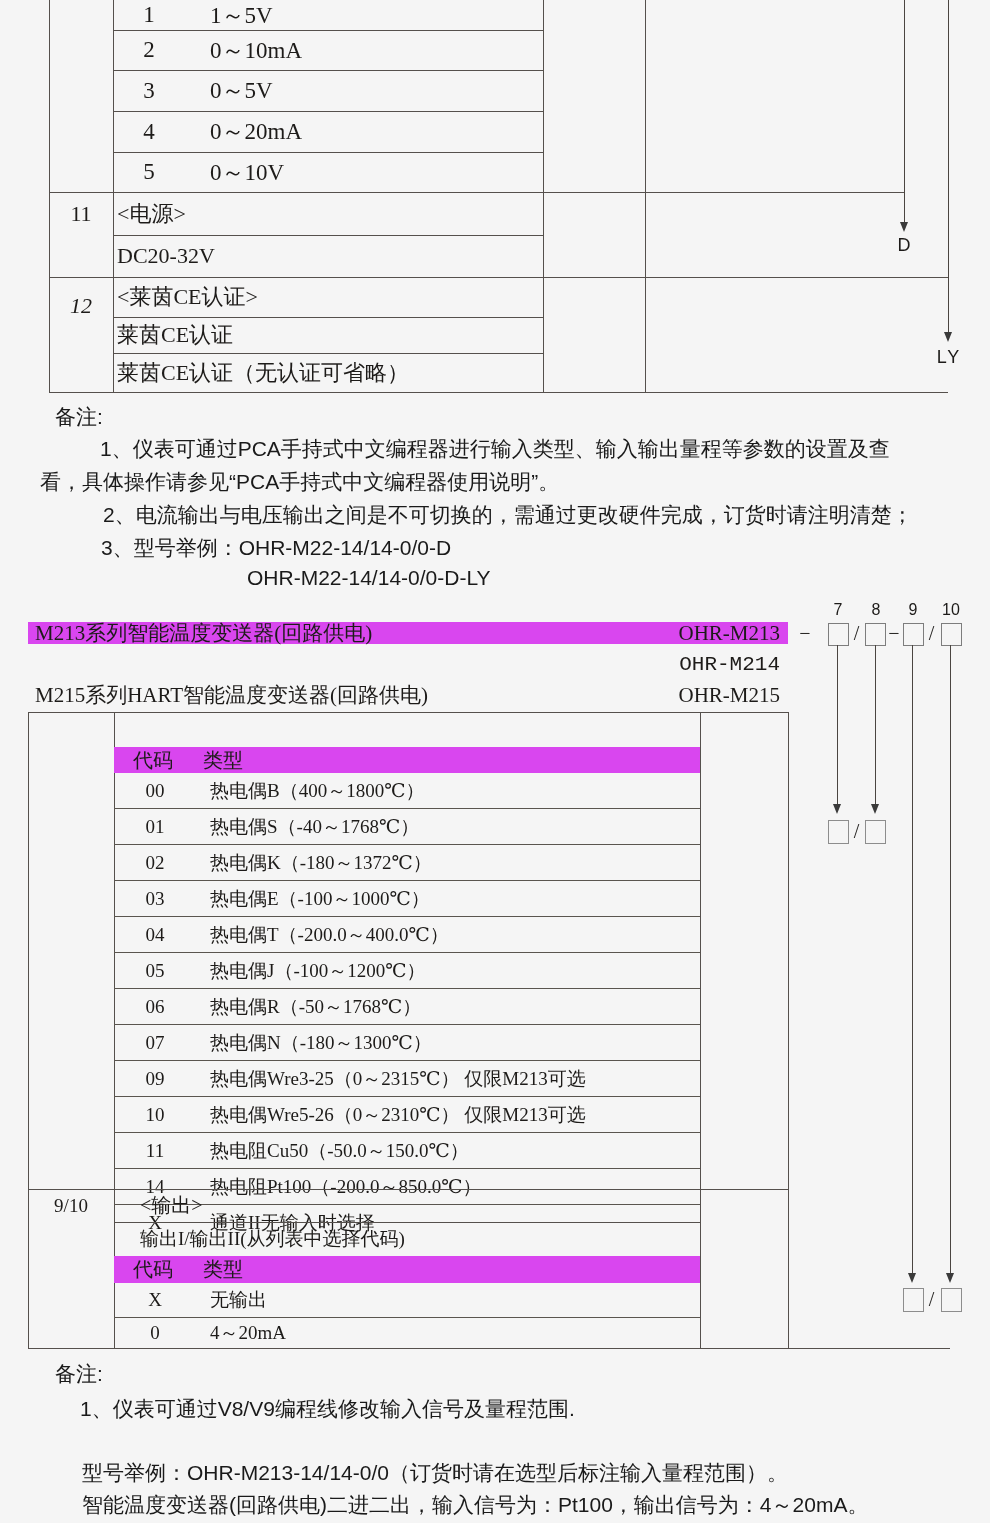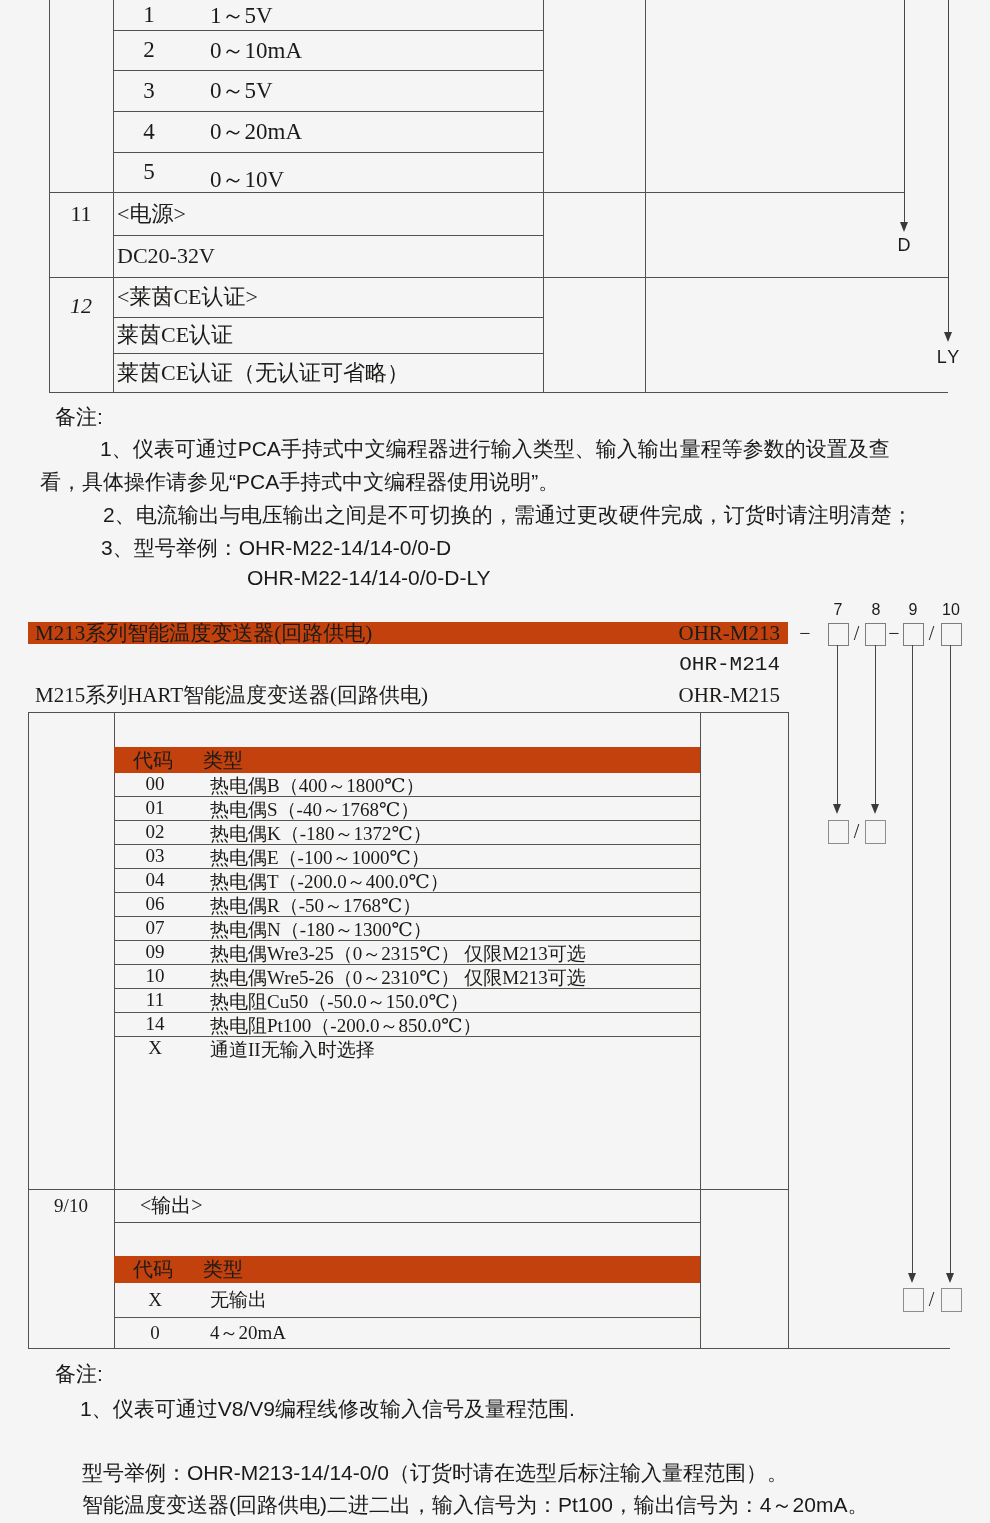--- a/index.html
+++ b/index.html
@@ -6,27 +6,27 @@
   .page{position:relative;width:990px;height:1523px;background:#f5f5f5;overflow:hidden;
         color:#1d1b19;font-family:"Liberation Serif","DejaVu Serif",serif;}
   .vl{position:absolute;width:1px;background:#55504c;}
   .hl{position:absolute;height:1px;background:#55504c;}
   .cell{position:absolute;display:flex;align-items:center;}
   .ctr{justify-content:center;}
   .sans{font-family:"Liberation Sans","DejaVu Sans",sans-serif;}
   .f23{font-size:23px;} .f22{font-size:22px;} .f21{font-size:21px;}
   .f20{font-size:20px;} .f19{font-size:19px;} .f18{font-size:18px;} .f16{font-size:16px;}
   .bold{font-weight:normal;}
-  .graybar{position:absolute;background:#c2410c;}
+  .graybar{position:absolute;background:#d946ef;}
   .box{position:absolute;width:19px;height:21px;border:1px solid #7d7d7d;background:transparent;}
   .arrow{position:absolute;width:0;height:0;border-left:4px solid transparent;
          border-right:4px solid transparent;border-top:10px solid #3a3a3a;}
   .note{position:absolute;white-space:nowrap;color:#1a1a1a;
         font-family:"Liberation Sans","DejaVu Sans",sans-serif;font-size:21px;}
-  .trow{position:relative;height:24px;display:flex;align-items:flex-start;
+  .trow{position:relative;height:36px;display:flex;align-items:center;
         border-bottom:1px solid #5a554f;box-sizing:border-box;}
   .trow.noline{border-bottom:none;}
   .code-col{width:82px;text-align:center;flex:0 0 82px;}
   .type-col{margin-left:14px;white-space:nowrap;}
   .rows-wrap{position:absolute;left:114px;top:773px;width:586px;}
   .slash{font-style:normal;}
 </style>
 </head>
 <body>
 
@@ -50,21 +50,21 @@
 
   <div class="cell ctr f23" style="left:124px;top:0px;width:50px;height:30px;">1</div>
   <div class="cell f23" style="left:210px;top:0px;height:30px;">1～5V</div>
   <div class="cell ctr f23" style="left:124px;top:30px;width:50px;height:40px;">2</div>
   <div class="cell f23" style="left:210px;top:30px;height:40px;">0～10mA</div>
   <div class="cell ctr f23" style="left:124px;top:70px;width:50px;height:41px;">3</div>
   <div class="cell f23" style="left:210px;top:70px;height:41px;">0～5V</div>
   <div class="cell ctr f23" style="left:124px;top:111px;width:50px;height:41px;">4</div>
   <div class="cell f23" style="left:210px;top:111px;height:41px;">0～20mA</div>
   <div class="cell ctr f23" style="left:124px;top:152px;width:50px;height:40px;">5</div>
-  <div class="cell f23" style="left:210px;top:152px;height:40px;margin-top:7px;">0～10V</div>
+  <div class="cell f23" style="left:210px;top:152px;height:40px;">0～10V</div>
 
   <div class="cell ctr f22" style="left:49px;top:196px;width:64px;height:36px;">11</div>
   <div class="cell f22" style="left:117px;top:193px;height:42px;">&lt;电源&gt;</div>
   <div class="cell f22" style="left:117px;top:235px;height:42px;">DC20-32V</div>
 
   <div class="cell ctr f22" style="left:49px;top:288px;width:64px;height:36px;font-style:italic;">12</div>
   <div class="cell f22" style="left:117px;top:277px;height:40px;">&lt;莱茵CE认证&gt;</div>
   <div class="cell f22" style="left:117px;top:317px;height:36px;">莱茵CE认证</div>
   <div class="cell f22" style="left:117px;top:353px;height:39px;">莱茵CE认证（无认证可省略）</div>
 
@@ -145,20 +145,24 @@
       </div>
     <div class="trow">
         <span class="code-col">03</span>
         <span class="type-col">热电偶E（-100～1000℃）</span>
       </div>
     <div class="trow">
         <span class="code-col">04</span>
         <span class="type-col">热电偶T（-200.0～400.0℃）</span>
       </div>
     <div class="trow">
+        <span class="code-col">05</span>
+        <span class="type-col">热电偶J（-100～1200℃）</span>
+      </div>
+    <div class="trow">
         <span class="code-col">06</span>
         <span class="type-col">热电偶R（-50～1768℃）</span>
       </div>
     <div class="trow">
         <span class="code-col">07</span>
         <span class="type-col">热电偶N（-180～1300℃）</span>
       </div>
     <div class="trow">
         <span class="code-col">09</span>
         <span class="type-col">热电偶Wre3-25（0～2315℃） 仅限M213可选</span>
@@ -178,20 +182,21 @@
     <div class="trow noline">
         <span class="code-col">X</span>
         <span class="type-col">通道II无输入时选择</span>
       </div>
   </div>
 
   <div class="hl" style="left:28px;top:1189px;width:760px;"></div>
   <div class="cell ctr f19" style="left:28px;top:1189px;width:86px;height:33px;">9/10</div>
   <div class="cell f20" style="left:140px;top:1189px;height:33px;">&lt;输出&gt;</div>
   <div class="hl" style="left:114px;top:1222px;width:586px;"></div>
+  <div class="cell f19" style="left:140px;top:1222px;height:34px;">输出I/输出II(从列表中选择代码)</div>
 
   <div class="graybar" style="left:114px;top:1256px;width:586px;height:27px;">
     <span class="cell bold f20" style="left: 19px; top: 0px; height: 27px; position: absolute;">代码</span>
     <span class="cell bold f20" style="left: 89px; top: 0px; height: 27px; position: absolute;">类型</span>
   </div>
 
   <div class="cell f19" style="left:114px;top:1283px;width:586px;height:35px;border-bottom:1px solid #5a554f;box-sizing:border-box;">
     <span class="code-col">X</span>
     <span class="type-col">无输出</span>
   </div>

